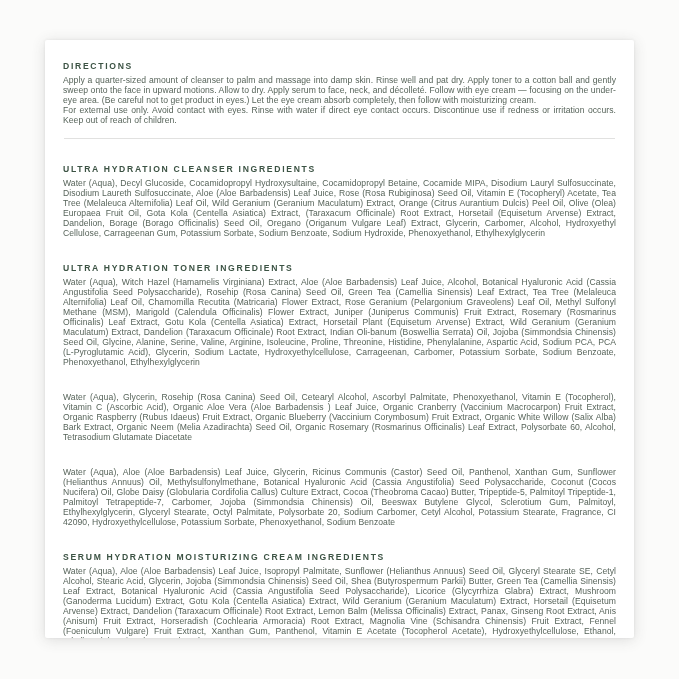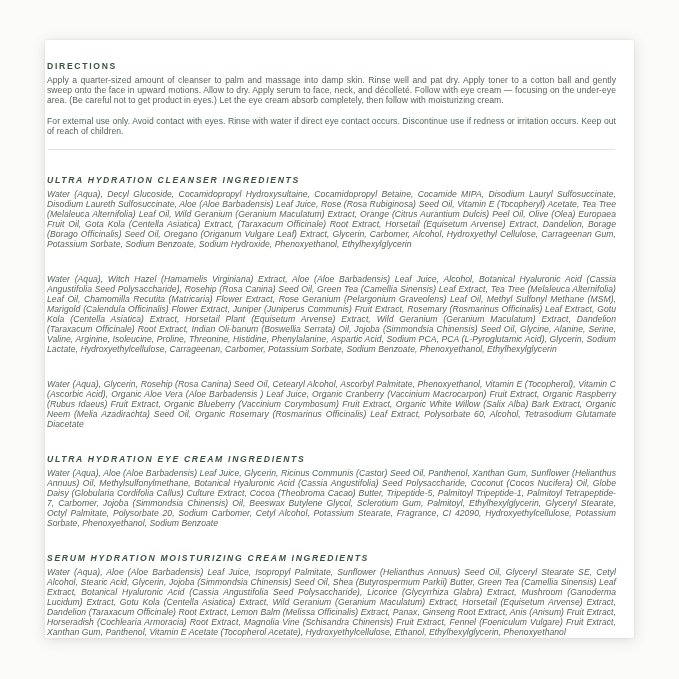--- a/index.html
+++ b/index.html
@@ -17,49 +17,47 @@
   .card {
     position: absolute;
     left: 45px;
     top: 40px;
     width: 589px;
     height: 598px;
     box-sizing: border-box;
     background: #ffffff;
     border-radius: 2px;
     box-shadow: 0 2px 14px rgba(60, 60, 60, 0.16), 0 0 3px rgba(60,60,60,0.08);
-    padding: 21px 18px 18px 2px;
+    padding: 21px 18px 18px 18px;
     overflow: hidden;
   }
   .section-heading {
     font-size: 8.6px;
     font-weight: bold;
     letter-spacing: 1.7px;
     color: #3c5344;
     margin: 0 0 4px 0;
   }
   .body-text {
     font-size: 8.6px;
     line-height: 10px;
     letter-spacing: 0.05px;
     text-align: justify;
     color: #57645a;
     margin: 0;
   }
   .para-gap {
-    margin-top: 11px;
   }
   .divider {
     border: none;
     border-top: 1px solid #e1e1e0;
     margin: 13px 1px 15px 1px;
   }
   .section {
     margin-top: 25px;
-    font-style: italic;
   }
   .section:first-of-type {
     margin-top: 0;
   }
 </style>
 </head>
 <body>
 
 <div class="card">
 
@@ -70,29 +68,29 @@
   </div>
 
   <hr class="divider">
 
   <div class="section">
     <h2 class="section-heading">ULTRA HYDRATION CLEANSER INGREDIENTS</h2>
     <p class="body-text">Water (Aqua), Decyl Glucoside, Cocamidopropyl Hydroxysultaine, Cocamidopropyl Betaine, Cocamide MIPA, Disodium Lauryl Sulfosuccinate, Disodium Laureth Sulfosuccinate, Aloe (Aloe Barbadensis) Leaf Juice, Rose (Rosa Rubiginosa) Seed Oil, Vitamin E (Tocopheryl) Acetate, Tea Tree (Melaleuca Alternifolia) Leaf Oil, Wild Geranium (Geranium Maculatum) Extract, Orange (Citrus Aurantium Dulcis) Peel Oil, Olive (Olea) Europaea Fruit Oil, Gota Kola (Centella Asiatica) Extract, (Taraxacum Officinale) Root Extract, Horsetail (Equisetum Arvense) Extract, Dandelion, Borage (Borago Officinalis) Seed Oil, Oregano (Origanum Vulgare Leaf) Extract, Glycerin, Carbomer, Alcohol, Hydroxyethyl Cellulose, Carrageenan Gum, Potassium Sorbate, Sodium Benzoate, Sodium Hydroxide, Phenoxyethanol, Ethylhexylglycerin</p>
   </div>
 
   <div class="section">
+    <h2 class="section-heading">ULTRA HYDRATION TONER INGREDIENTS</h2>
     <p class="body-text">Water (Aqua), Witch Hazel (Hamamelis Virginiana) Extract, Aloe (Aloe Barbadensis) Leaf Juice, Alcohol, Botanical Hyaluronic Acid (Cassia Angustifolia Seed Polysaccharide), Rosehip (Rosa Canina) Seed Oil, Green Tea (Camellia Sinensis) Leaf Extract, Tea Tree (Melaleuca Alternifolia) Leaf Oil, Chamomilla Recutita (Matricaria) Flower Extract, Rose Geranium (Pelargonium Graveolens) Leaf Oil, Methyl Sulfonyl Methane (MSM), Marigold (Calendula Officinalis) Flower Extract, Juniper (Juniperus Communis) Fruit Extract, Rosemary (Rosmarinus Officinalis) Leaf Extract, Gotu Kola (Centella Asiatica) Extract, Horsetail Plant (Equisetum Arvense) Extract, Wild Geranium (Geranium Maculatum) Extract, Dandelion (Taraxacum Officinale) Root Extract, Indian Oli-banum (Boswellia Serrata) Oil, Jojoba (Simmondsia Chinensis) Seed Oil, Glycine, Alanine, Serine, Valine, Arginine, Isoleucine, Proline, Threonine, Histidine, Phenylalanine, Aspartic Acid, Sodium PCA, PCA (L-Pyroglutamic Acid), Glycerin, Sodium Lactate, Hydroxyethylcellulose, Carrageenan, Carbomer, Potassium Sorbate, Sodium Benzoate, Phenoxyethanol, Ethylhexylglycerin</p>
   </div>
 
   <div class="section">
     <p class="body-text">Water (Aqua), Glycerin, Rosehip (Rosa Canina) Seed Oil, Cetearyl Alcohol, Ascorbyl Palmitate, Phenoxyethanol, Vitamin E (Tocopherol), Vitamin C (Ascorbic Acid), Organic Aloe Vera (Aloe Barbadensis ) Leaf Juice, Organic Cranberry (Vaccinium Macrocarpon) Fruit Extract, Organic Raspberry (Rubus Idaeus) Fruit Extract, Organic Blueberry (Vaccinium Corymbosum) Fruit Extract, Organic White Willow (Salix Alba) Bark Extract, Organic Neem (Melia Azadirachta) Seed Oil, Organic Rosemary (Rosmarinus Officinalis) Leaf Extract, Polysorbate 60, Alcohol, Tetrasodium Glutamate Diacetate</p>
   </div>
 
   <div class="section">
-    <h2 class="section-heading">ULTRA HYDRATION EYE CREAM INGREDIENTS</h2>
     <p class="body-text">Water (Aqua), Aloe (Aloe Barbadensis) Leaf Juice, Glycerin, Ricinus Communis (Castor) Seed Oil, Panthenol, Xanthan Gum, Sunflower (Helianthus Annuus) Oil, Methylsulfonylmethane, Botanical Hyaluronic Acid (Cassia Angustifolia) Seed Polysaccharide, Coconut (Cocos Nucifera) Oil, Globe Daisy (Globularia Cordifolia Callus) Culture Extract, Cocoa (Theobroma Cacao) Butter, Tripeptide-5, Palmitoyl Tripeptide-1, Palmitoyl Tetrapeptide-7, Carbomer, Jojoba (Simmondsia Chinensis) Oil, Beeswax Butylene Glycol, Sclerotium Gum, Palmitoyl, Ethylhexylglycerin, Glyceryl Stearate, Octyl Palmitate, Polysorbate 20, Sodium Carbomer, Cetyl Alcohol, Potassium Stearate, Fragrance, CI 42090, Hydroxyethylcellulose, Potassium Sorbate, Phenoxyethanol, Sodium Benzoate</p>
   </div>
 
   <div class="section">
     <h2 class="section-heading">SERUM HYDRATION MOISTURIZING CREAM INGREDIENTS</h2>
     <p class="body-text">Water (Aqua), Aloe (Aloe Barbadensis) Leaf Juice, Isopropyl Palmitate, Sunflower (Helianthus Annuus) Seed Oil, Glyceryl Stearate SE, Cetyl Alcohol, Stearic Acid, Glycerin, Jojoba (Simmondsia Chinensis) Seed Oil, Shea (Butyrospermum Parkii) Butter, Green Tea (Camellia Sinensis) Leaf Extract, Botanical Hyaluronic Acid (Cassia Angustifolia Seed Polysaccharide), Licorice (Glycyrrhiza Glabra) Extract, Mushroom (Ganoderma Lucidum) Extract, Gotu Kola (Centella Asiatica) Extract, Wild Geranium (Geranium Maculatum) Extract, Horsetail (Equisetum Arvense) Extract, Dandelion (Taraxacum Officinale) Root Extract, Lemon Balm (Melissa Officinalis) Extract, Panax, Ginseng Root Extract, Anis (Anisum) Fruit Extract, Horseradish (Cochlearia Armoracia) Root Extract, Magnolia Vine (Schisandra Chinensis) Fruit Extract, Fennel (Foeniculum Vulgare) Fruit Extract, Xanthan Gum, Panthenol, Vitamin E Acetate (Tocopherol Acetate), Hydroxyethylcellulose, Ethanol, Ethylhexylglycerin, Phenoxyethanol</p>
   </div>
 
 </div>
 

